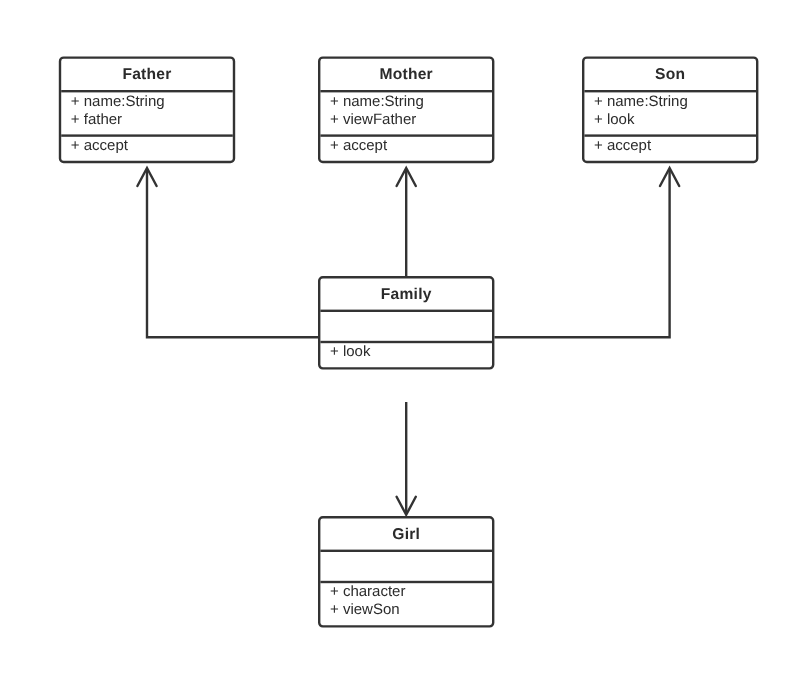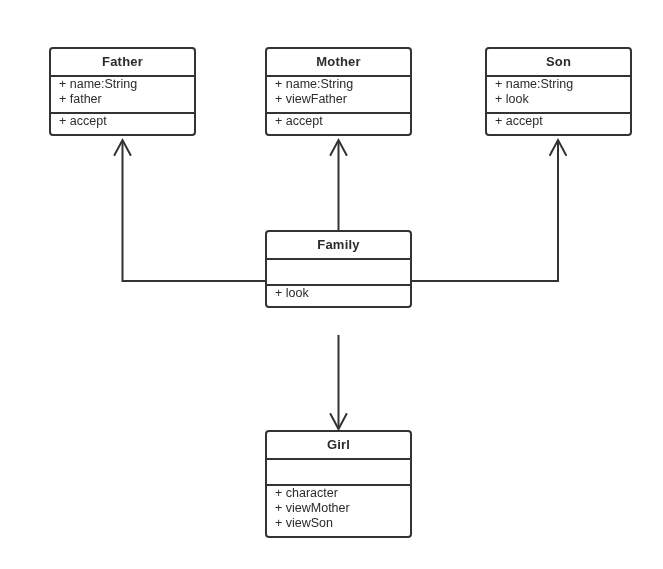--- a/index.html
+++ b/index.html
@@ -114,17 +114,16 @@
       </div>
       <div class="compartment methods">
         <div class="member">+ look</div>
       </div>
     </div>
     <div class="uml-class" style="left: 265px; top: 430px;">
       <div class="cls-title">Girl</div>
       <div class="compartment attrs"></div>
       <div class="compartment methods">
         <div class="member">+ character</div>
-        <div class="member">+ viewMother</div>
         <div class="member">+ viewSon</div>
       </div>
     </div>
   </div>
 
 </body></html>

